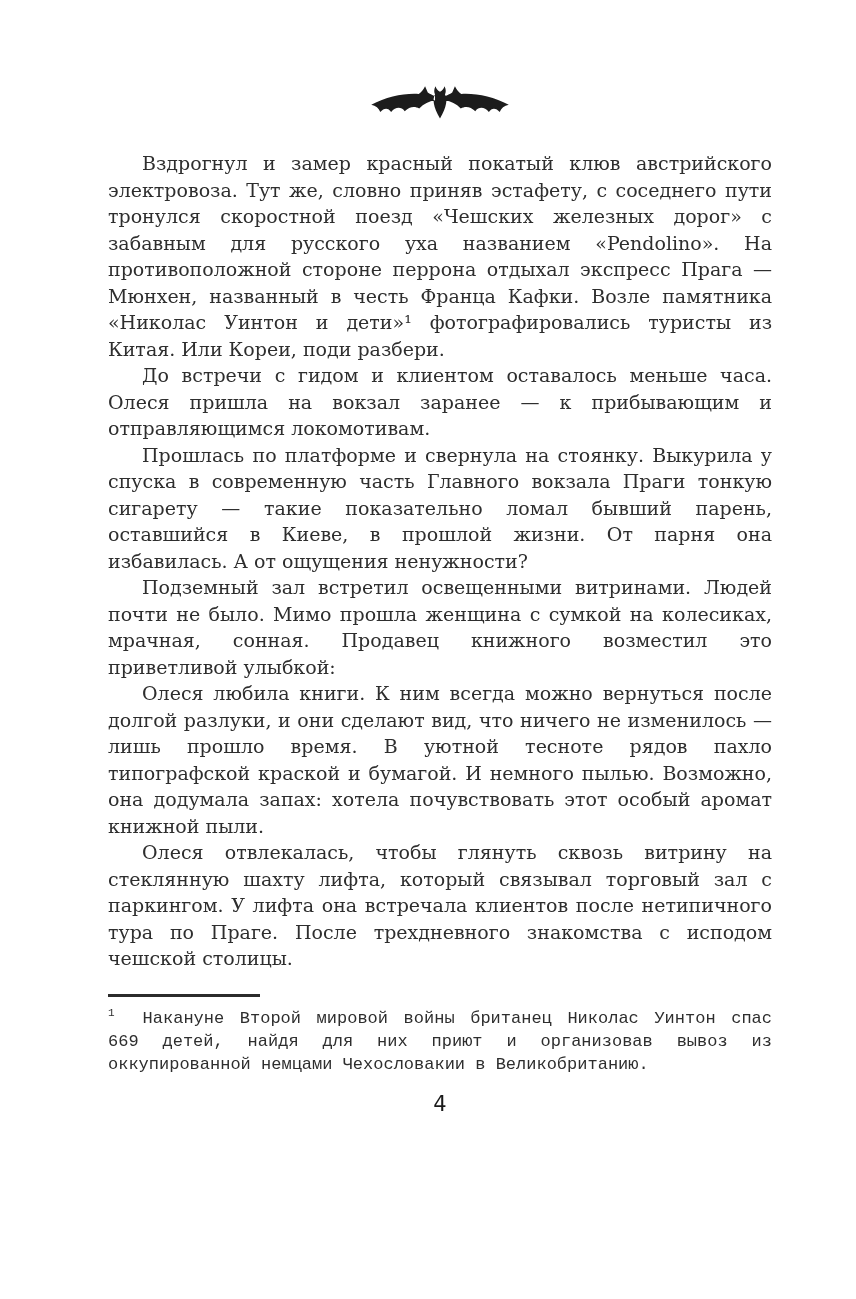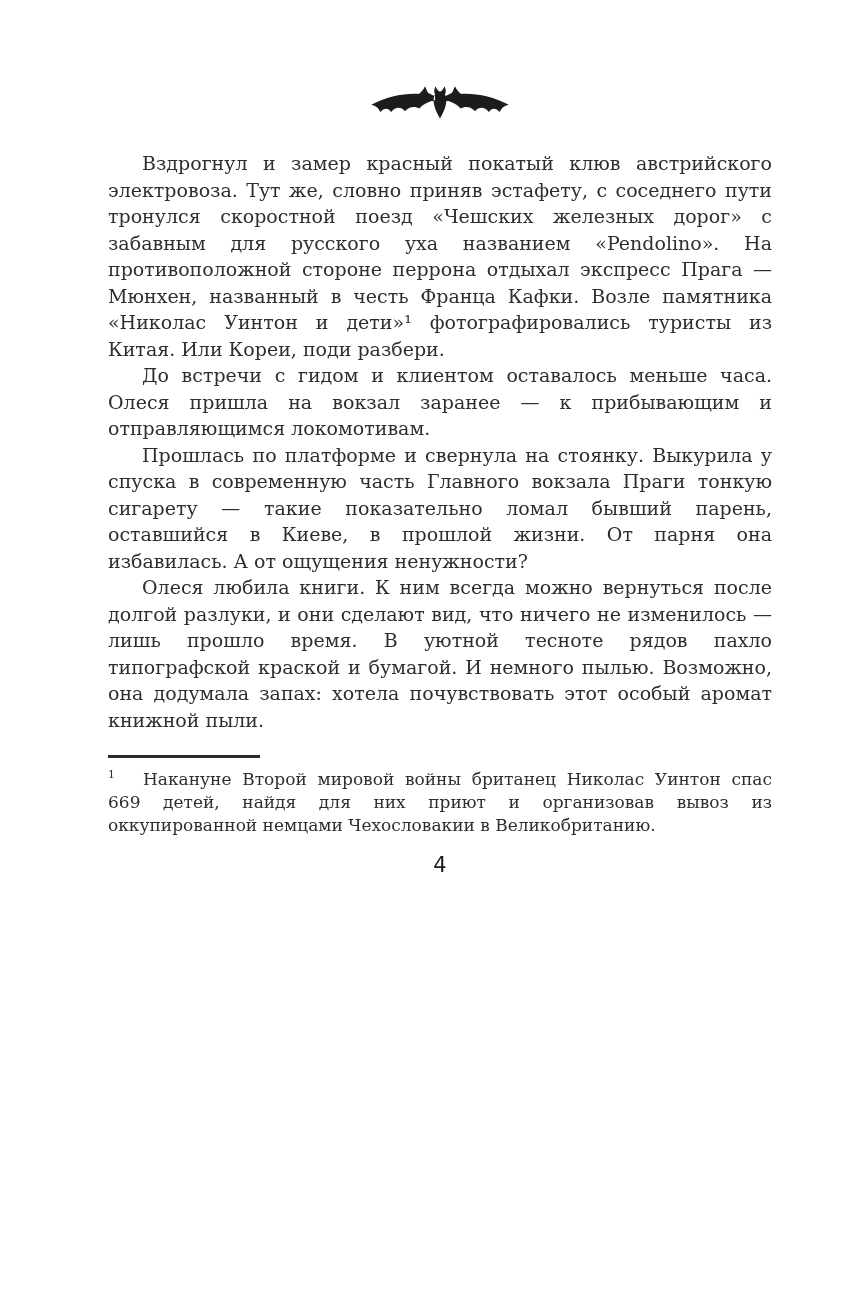--- a/index.html
+++ b/index.html
@@ -38,20 +38,21 @@
     border: none;
     border-top: 3px solid #2b2b2b;
     margin: 22px 0 10px 0;
   }
   .footnotes p.footnote {
     margin: 0 0 13px 0;
     font-size: 17px;
     line-height: 23px;
     text-align: justify;
     hyphens: auto;
+    font-family: Liberation Mono, monospace;
     -webkit-hyphens: auto;
   }
   .footnotes p.footnote sup {
     font-size: 11px;
     padding-right: 28px;
     line-height: 0;
   }
   .page-number {
     text-align: center;
     font-family: "DejaVu Sans", "Liberation Sans", sans-serif;
@@ -72,21 +73,23 @@
         M149,27 C142,24 137,22 133,19 L127,5 C123,13 119,18 113,22 C80,20 42,28 8,46 C18,48 25,54 28,62 C36,52 46,52 52,62 C62,50 74,50 82,60 C92,50 104,48 114,54 C124,44 136,38 149,36 Z
         M171,27 C178,24 183,22 187,19 L193,5 C197,13 201,18 207,22 C240,20 278,28 312,46 C302,48 295,54 292,62 C284,52 274,52 268,62 C258,50 246,50 238,60 C228,50 216,48 206,54 C196,44 184,38 171,36 Z
       "></path>
     </svg>
   </div>
 
   <div class="body-text" id="body-text">
       <p class="para">Вздрогнул и замер красный покатый клюв австрийского электровоза. Тут же, словно приняв эстафету, с соседнего пути тронулся скоростной поезд «Чешских железных дорог» с забавным для русского уха названием «Pendolino». На противоположной стороне перрона отдыхал экспресс Прага — Мюнхен, названный в честь Франца Кафки. Возле памятника «Николас Уинтон и дети»¹ фотографировались туристы из Китая. Или Кореи, поди разбери.</p>
       <p class="para">До встречи с гидом и клиентом оставалось меньше часа. Олеся пришла на вокзал заранее — к прибывающим и отправляющимся локомотивам.</p>
       <p class="para">Прошлась по платформе и свернула на стоянку. Выкурила у спуска в современную часть Главного вокзала Праги тонкую сигарету — такие показательно ломал бывший парень, оставшийся в Киеве, в прошлой жизни. От парня она избавилась. А от ощущения ненужности?</p>
+      <p class="para">Подземный зал встретил освещенными витринами. Людей почти не было. Мимо прошла женщина с сумкой на колесиках, мрачная, сонная. Продавец книжного возместил это приветливой улыбкой:</p>
       <p class="para">Олеся любила книги. К ним всегда можно вернуться после долгой разлуки, и они сделают вид, что ничего не изменилось — лишь прошло время. В уютной тесноте рядов пахло типографской краской и бумагой. И немного пылью. Возможно, она додумала запах: хотела почувствовать этот особый аромат книжной пыли.</p>
+      <p class="para">Олеся отвлекалась, чтобы глянуть сквозь витрину на стеклянную шахту лифта, который связывал торговый зал с паркингом. У лифта она встречала клиентов после нетипичного тура по Праге. После трехдневного знакомства с исподом чешской столицы.</p>
     </div>
 
   <hr class="footnote-sep">
 
   <div class="footnotes" id="footnotes">
       <p class="footnote"><sup>1</sup><span>Накануне Второй мировой войны британец Николас Уинтон спас 669 детей, найдя для них приют и организовав вывоз из оккупированной немцами Чехословакии в Великобританию.</span></p>
     </div>
 
   <div class="page-number">4</div>
 

